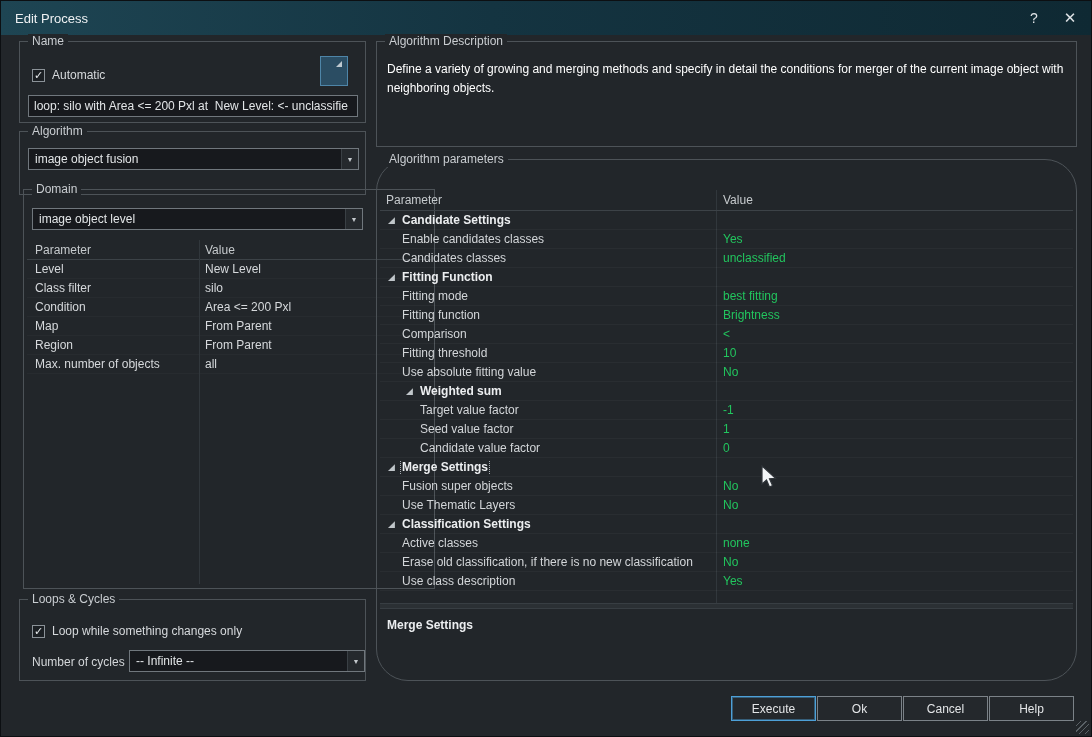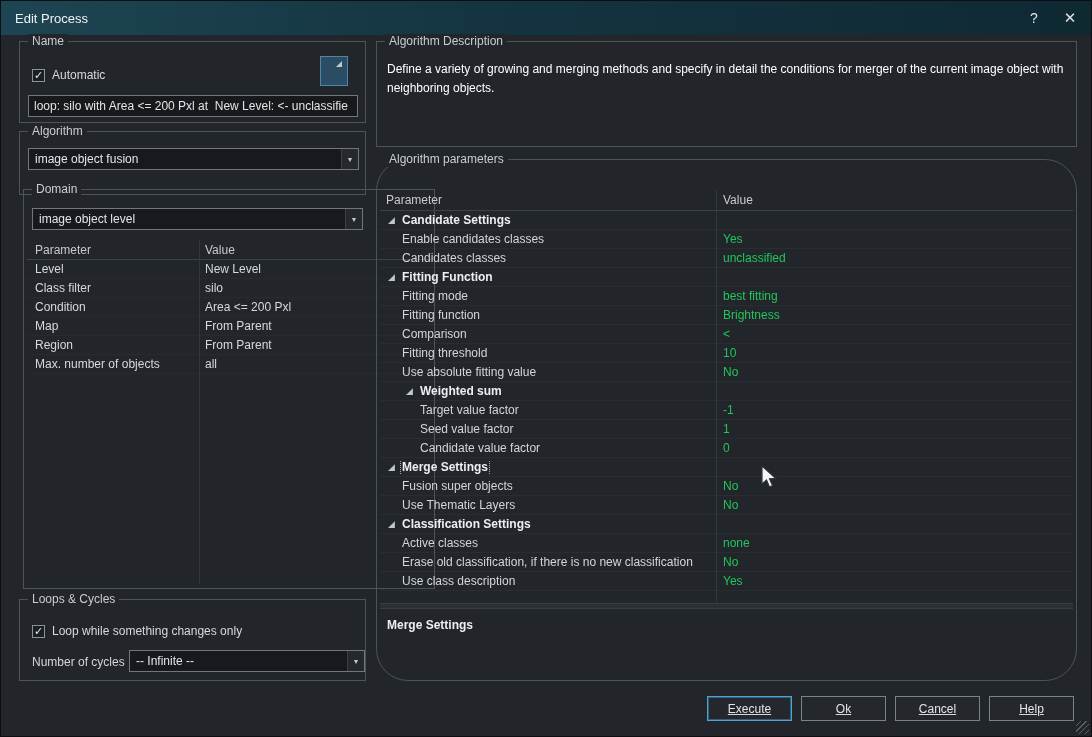--- a/index.html
+++ b/index.html
@@ -77,21 +77,21 @@
   .pt-c2 { flex:1; padding-left:7px; white-space:nowrap; overflow:hidden; color:#22c55e; }
   .tri { width:14px; flex:0 0 14px; font-size:9px; color:#c0c6ca; line-height:1; margin-top:1px; }
   .pt-label { color:#d3d6d9; }
   .pt-group .pt-label { font-weight:bold; color:#eceef0; }
   .pt-label.selected { outline:1px dotted #a9afb4; outline-offset:1px; }
   .pt-splitter { position:absolute; left:3px; right:3px; top:443px; height:6px; background:#2b3034;
     border-top:1px solid #383e43; border-bottom:1px solid #383e43; }
   .pt-footer { position:absolute; left:10px; top:458px; font-weight:bold; color:#eceef0; }
 
   
-  .btn-row { position:absolute; right:17px; top:695px; display:flex; gap:9px;text-decoration:underline; }
+  .btn-row { position:absolute; right:17px; top:695px; display:flex; gap:1px; }
   .btn { width:85px; height:25px; background:#24282c; border:1px solid #7b8288; color:#e3e5e7;
     display:flex; align-items:center; justify-content:center; cursor:default; }
   .btn.default { border-color:#4da0d8; box-shadow:inset 0 0 0 1px rgba(77,160,216,0.45); }
 
   
   .grip { position:absolute; right:2px; bottom:2px; width:13px; height:13px;
     background:repeating-linear-gradient(135deg, transparent 0 3px, #5a6166 3px 4px); }
 
   
   .cursor { position:absolute; left:758px; top:464px; pointer-events:none; }

